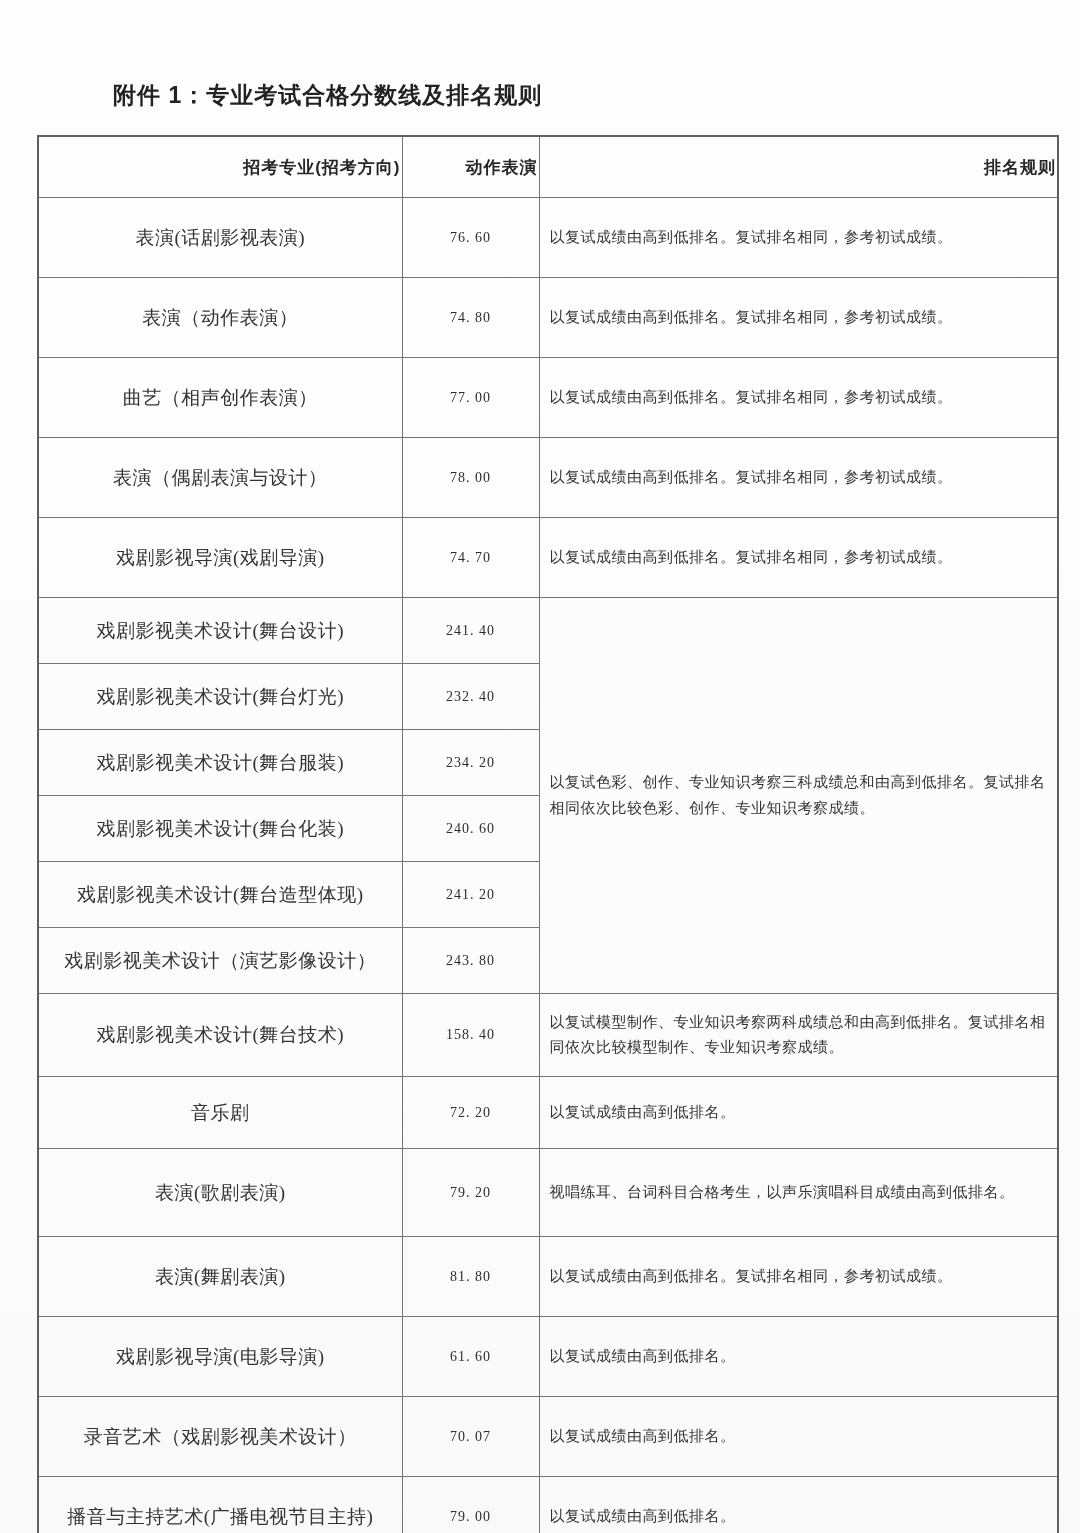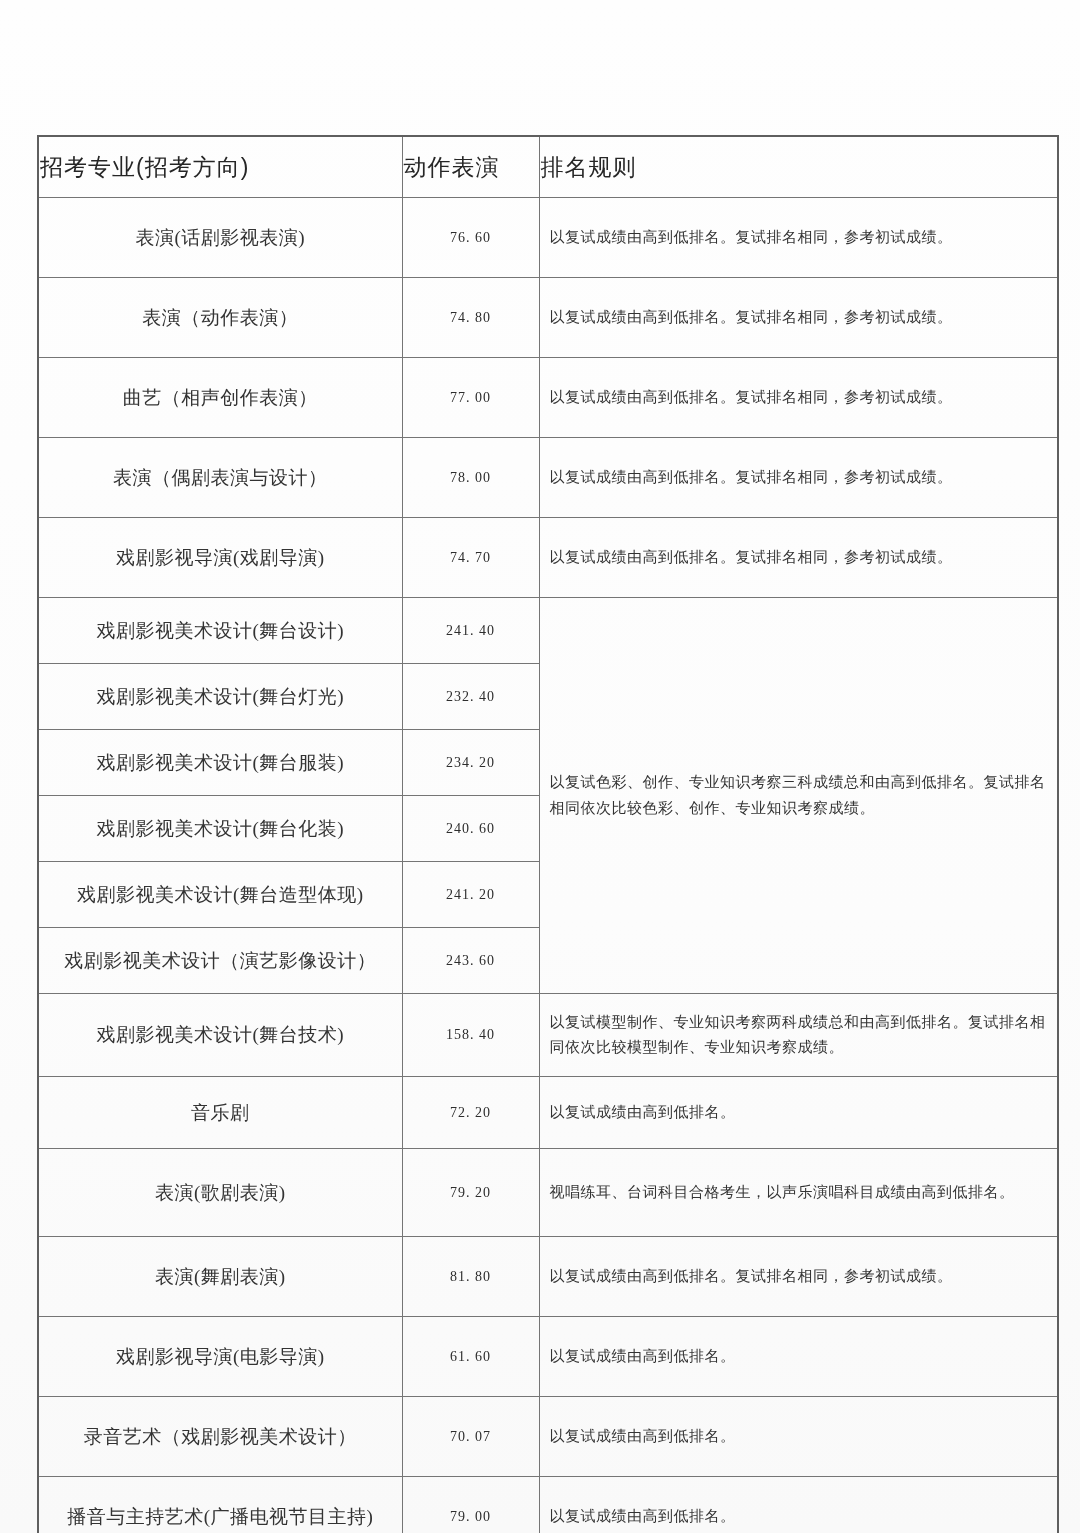--- a/index.html
+++ b/index.html
@@ -42,25 +42,25 @@
   table.score-table th,
   table.score-table td {
     border: 1px solid #757575;
   }
   table.score-table {
     border: 2px solid #5f5f5f;
   }
   th {
     height: 58px;
     font-family: "Liberation Sans", "DejaVu Sans", sans-serif;
-    font-weight: 400;
-    font-size: 23px;
+    font-weight: 700;
+    font-size: 17px;
     letter-spacing: 1px;
     color: #262626;
-    text-align: left;
+    text-align: right;
     vertical-align: middle;
   }
   td {
     height: 63px;
     vertical-align: middle;
     font-size: 19px;
     color: #333;
   }
   td.major {
     text-align: center;
@@ -82,20 +82,21 @@
   }
   tr.r-tall  td { height: 66px; }
   tr.r-short td { height: 55px; }
   tr.r-xtall td { height: 71px; }
 </style>
 </head>
 <body>
 
 <div class="page">
 
+  <div class="doc-title">附件 1：专业考试合格分数线及排名规则</div>
 
   <table class="score-table">
     <colgroup>
       <col style="width:364px">
       <col style="width:137px">
       <col style="width:519px">
     </colgroup>
     <thead>
       <tr>
         <th>招考专业(招考方向)</th>
@@ -145,21 +146,21 @@
       <tr>
         <td class="major">戏剧影视美术设计(舞台化装)</td>
         <td class="score">240. 60</td>
       </tr>
       <tr>
         <td class="major">戏剧影视美术设计(舞台造型体现)</td>
         <td class="score">241. 20</td>
       </tr>
       <tr>
         <td class="major">戏剧影视美术设计（演艺影像设计）</td>
-        <td class="score">243. 60</td>
+        <td class="score">243. 80</td>
       </tr>
       <tr class="r-tall">
         <td class="major">戏剧影视美术设计(舞台技术)</td>
         <td class="score">158. 40</td>
         <td class="rule">以复试模型制作、专业知识考察两科成绩总和由高到低排名。复试排名相同依次比较模型制作、专业知识考察成绩。</td>
       </tr>
       <tr class="r-short">
         <td class="major">音乐剧</td>
         <td class="score">72. 20</td>
         <td class="rule">以复试成绩由高到低排名。</td>

